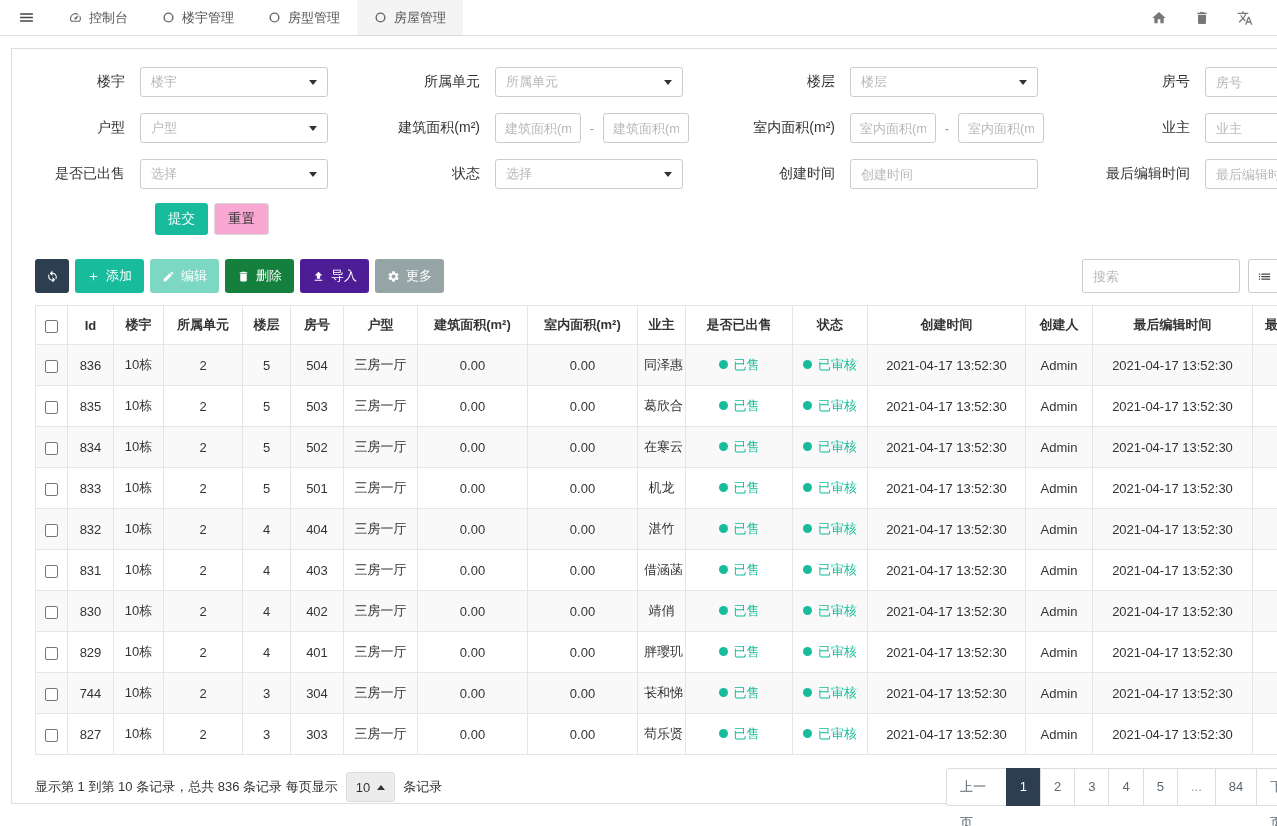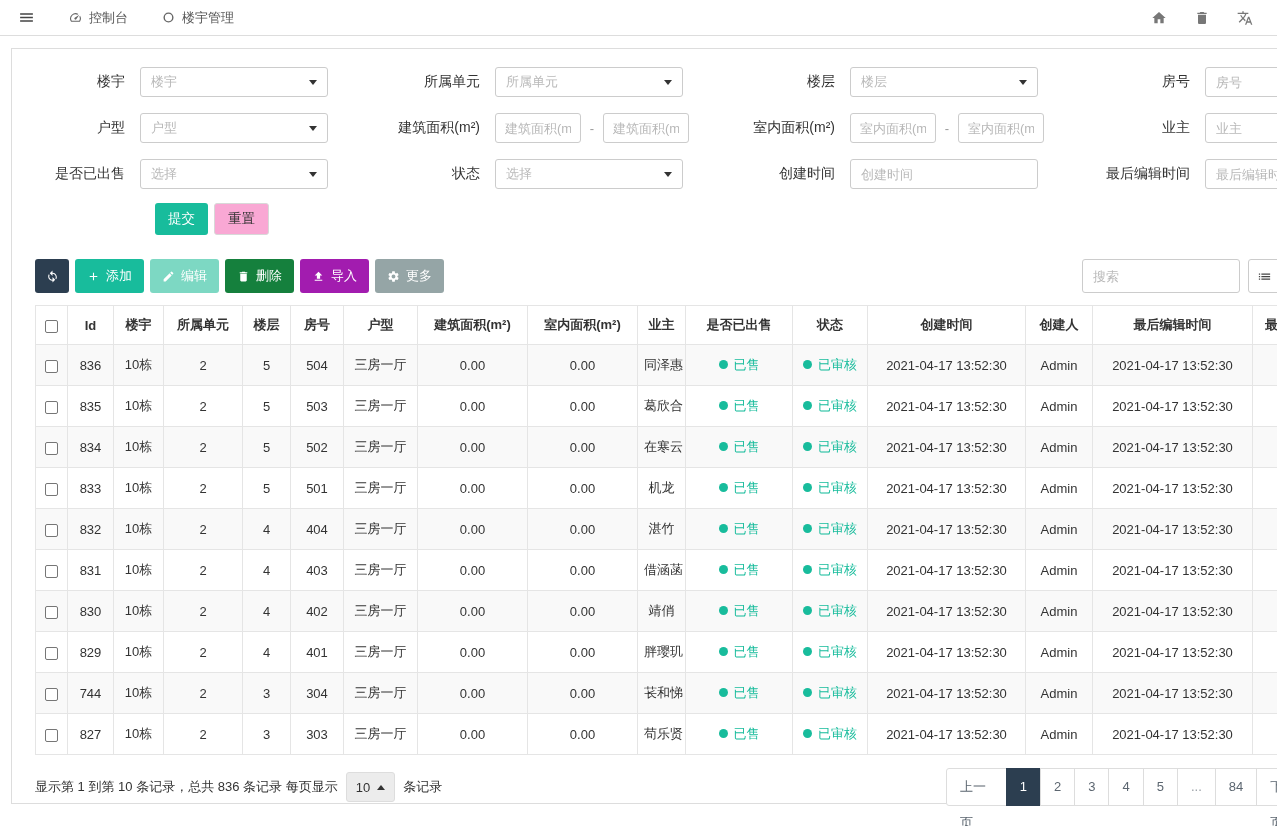--- a/index.html
+++ b/index.html
@@ -44,21 +44,21 @@
   
   .toolbar { position:relative; margin-top:24px; height:34px; }
   .tb-left { display:flex; gap:6px; }
   .btn { height:34px; padding:0 12px; border:none; border-radius:3px; color:#fff; font-size:13px;
     font-family:inherit; display:inline-flex; align-items:center; gap:6px; cursor:pointer; }
   .btn .icon { font-size:13px; }
   .btn-refresh { width:34px; justify-content:center; padding:0; background:#2c3e50; }
   .btn-add    { background:#18bc9c; }
   .btn-edit   { background:#7dd8c3; cursor:default;text-align:right; }
   .btn-delete { background:#15803d; cursor:default; }
-  .btn-import { background:#a21caf; }
+  .btn-import { background:#4c1d95; }
   .btn-more   { background:#95a5a6; }
   .search-wrap { position:absolute; left:1047px; top:0; display:flex; align-items:center; }
   .search-input { width:158px; height:34px; border:1px solid #ccc; border-radius:3px; padding:0 10px;
     font-size:13px; font-family:inherit; }
   .search-input::placeholder { color:#b8b8b8; }
   .cols-btn { width:32px; height:34px; margin-left:8px; border:1px solid #ccc; border-radius:3px;
     background:#fff; color:#444; display:flex; align-items:center; justify-content:center; font-size:15px; cursor:pointer; }
 
   
   table { margin-top:12px; width:1306px; border-collapse:collapse; table-layout:fixed; }
@@ -104,20 +104,36 @@
         </span>
         <span>控制台</span>
       </div>
       <div class="nav-tab">
         <span class="icon">
           <svg viewBox="0 0 24 24">
             <circle cx="12" cy="12" r="8" fill="none" stroke="currentColor" stroke-width="2.6"></circle>
           </svg>
         </span>
         <span>楼宇管理</span>
+      </div>
+      <div class="nav-tab">
+        <span class="icon">
+          <svg viewBox="0 0 24 24">
+            <circle cx="12" cy="12" r="8" fill="none" stroke="currentColor" stroke-width="2.6"></circle>
+          </svg>
+        </span>
+        <span>房型管理</span>
+      </div>
+      <div class="nav-tab active">
+        <span class="icon">
+          <svg viewBox="0 0 24 24">
+            <circle cx="12" cy="12" r="8" fill="none" stroke="currentColor" stroke-width="2.6"></circle>
+          </svg>
+        </span>
+        <span>房屋管理</span>
       </div>
     </div>
   <div class="nav-spacer"></div>
   <div class="nav-right">
       <span class="icon">
         <svg viewBox="0 0 24 24">
           <path d="M10 20v-6h4v6h5v-8h3L12 3 2 12h3v8z"></path>
         </svg>
       </span>
       <span class="icon">

